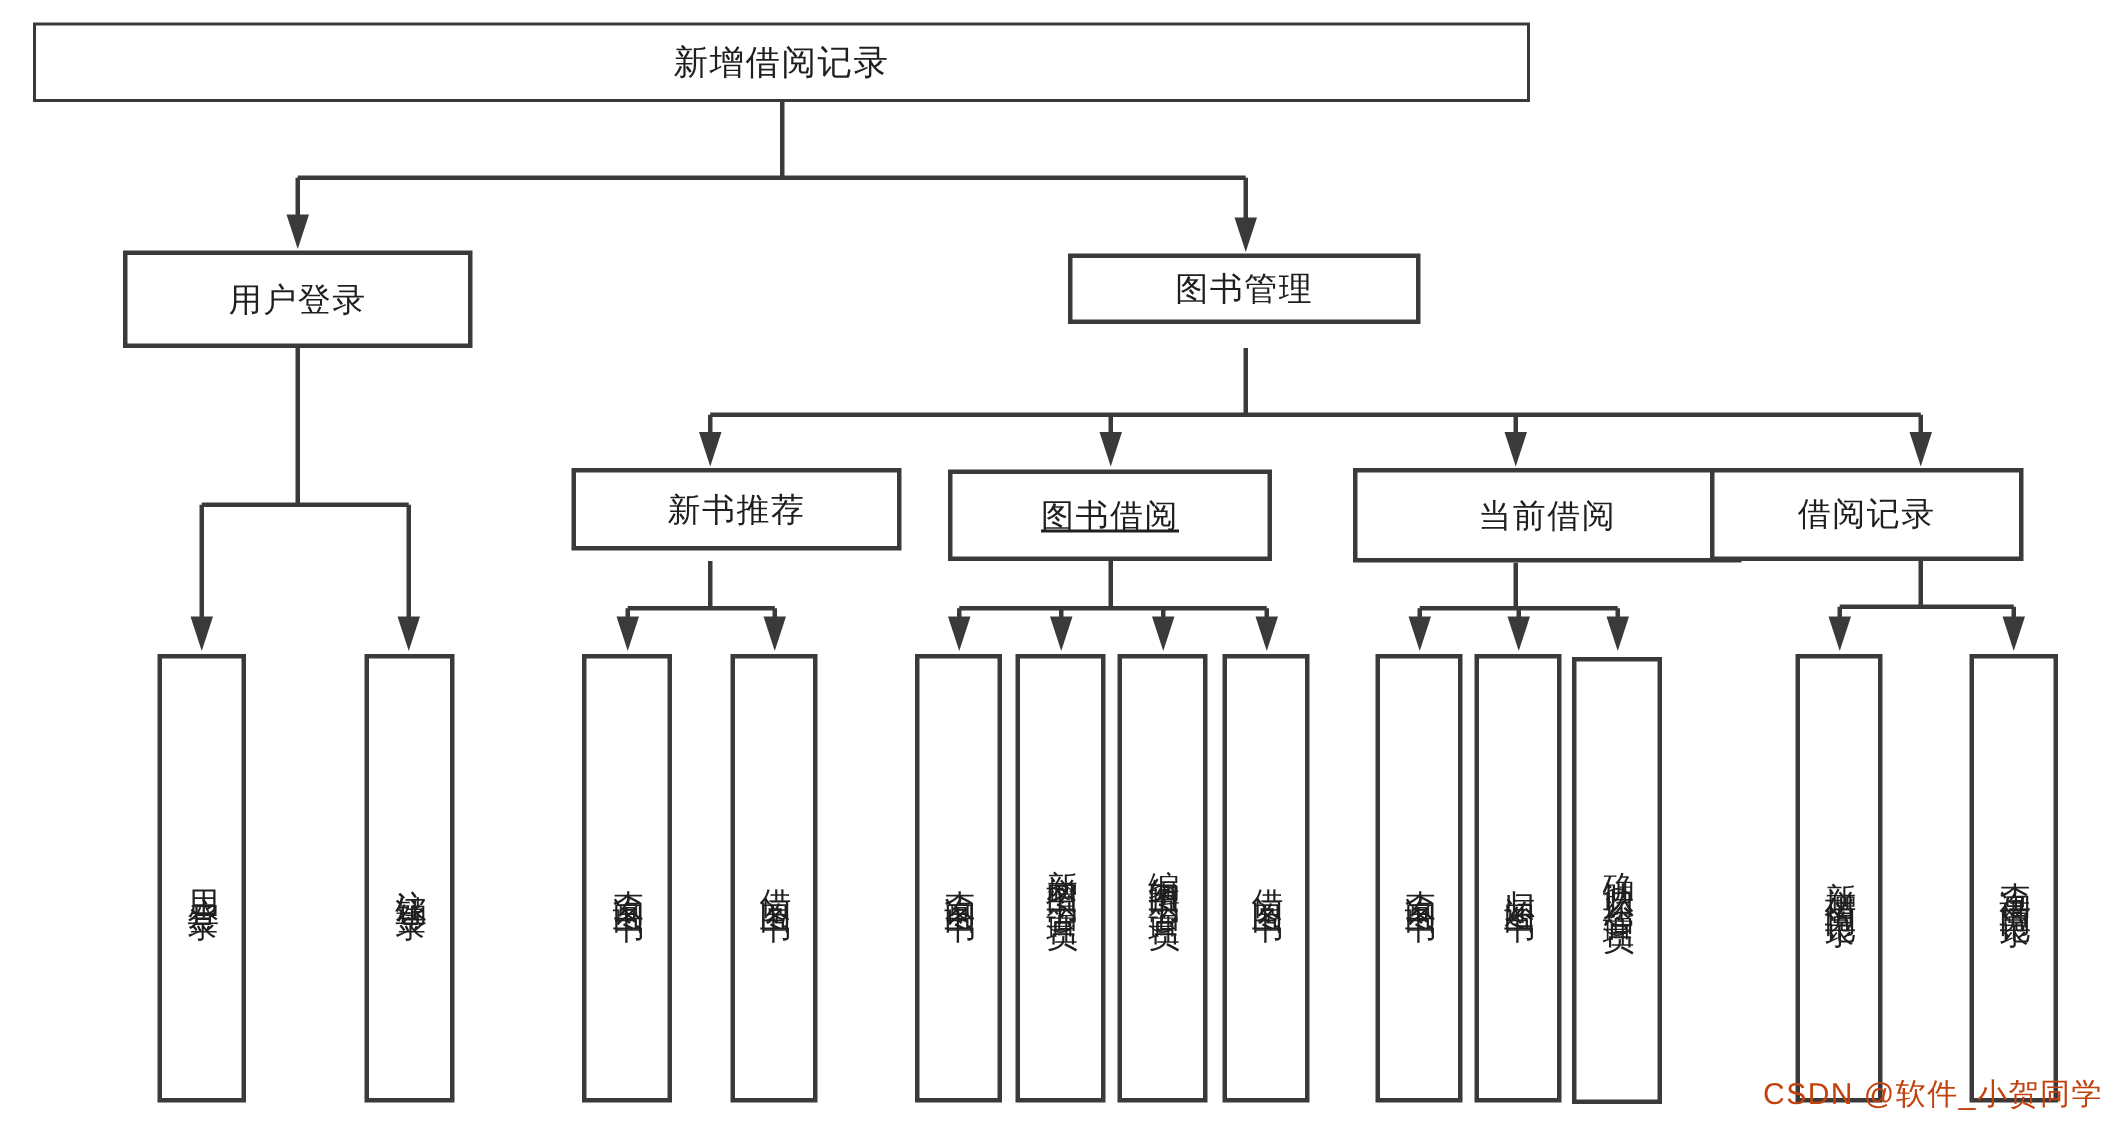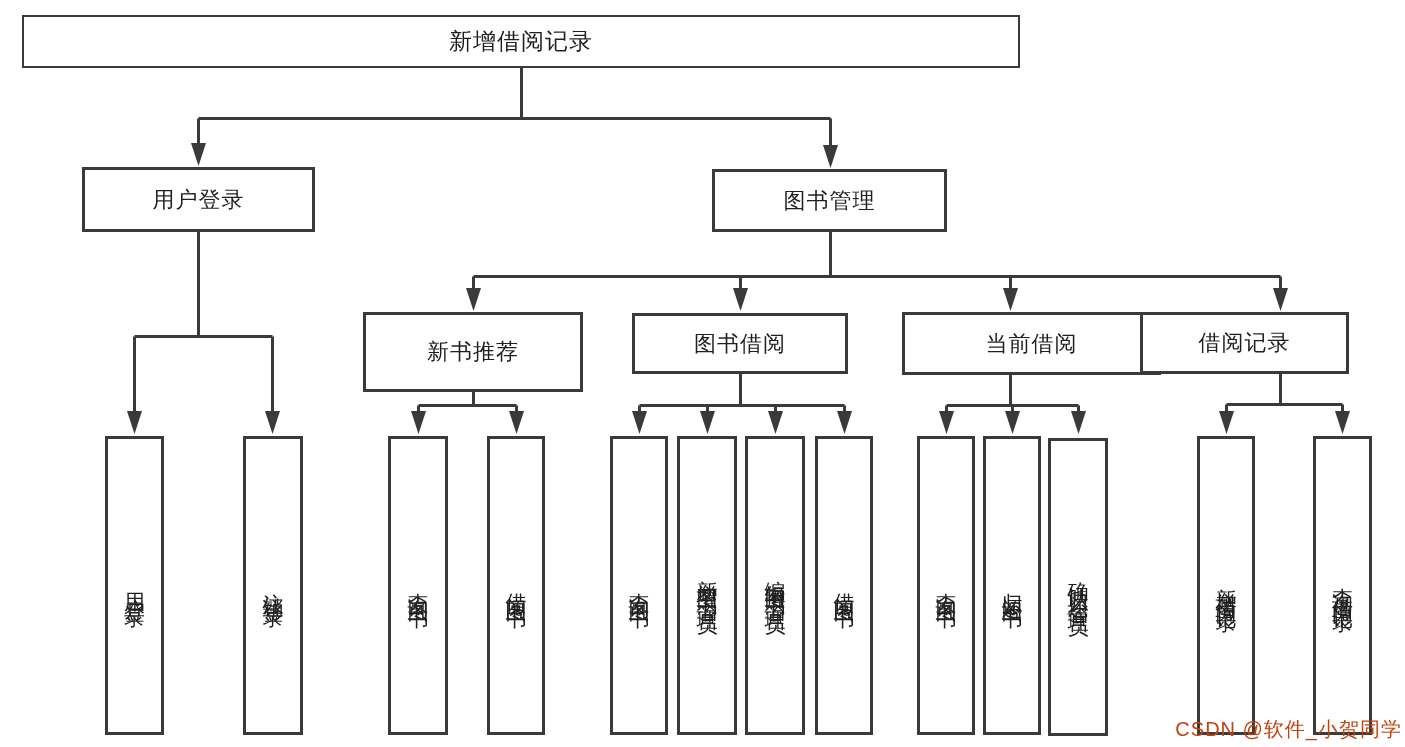--- a/index.html
+++ b/index.html
@@ -70,28 +70,28 @@
     </g>
   </svg>
 
   <div class="node root-node" style="left:22px; top:15px; width:998px; height:53px;">
     <span>新增借阅记录</span>
   </div>
 
   <div class="node h-node" style="left:82px; top:167px; width:233px; height:65px;">
     <span>用户登录</span>
   </div>
-  <div class="node h-node" style="left:712px; top:169px; width:235px; height:63px;">
+  <div class="node h-node" style="left:712px; top:169px; width:235px; height:47px;">
     <span>图书管理</span>
   </div>
 
-  <div class="node h-node" style="left:363px; top:312px; width:220px; height:80px;text-align:center;">
+  <div class="node h-node" style="left:381px; top:312px; width:220px; height:55px;text-align:center;">
     <span>新书推荐</span>
   </div>
-  <div class="node h-node" style="left:632px; top:313px; width:216px; height:61px;">
+  <div class="node h-node" style="left:632px; top:313px; width:216px; height:61px;text-decoration:underline;">
     <span>图书借阅</span>
   </div>
   <div class="node h-node" style="left:902px; top:312px; width:259px; height:63px;">
     <span>当前借阅</span>
   </div>
   <div class="node h-node" style="left:1140px; top:312px; width:209px; height:62px;">
     <span>借阅记录</span>
   </div>
 
   <div class="node leaf" style="left:105px; top:436px; width:59px; height:299px;">

